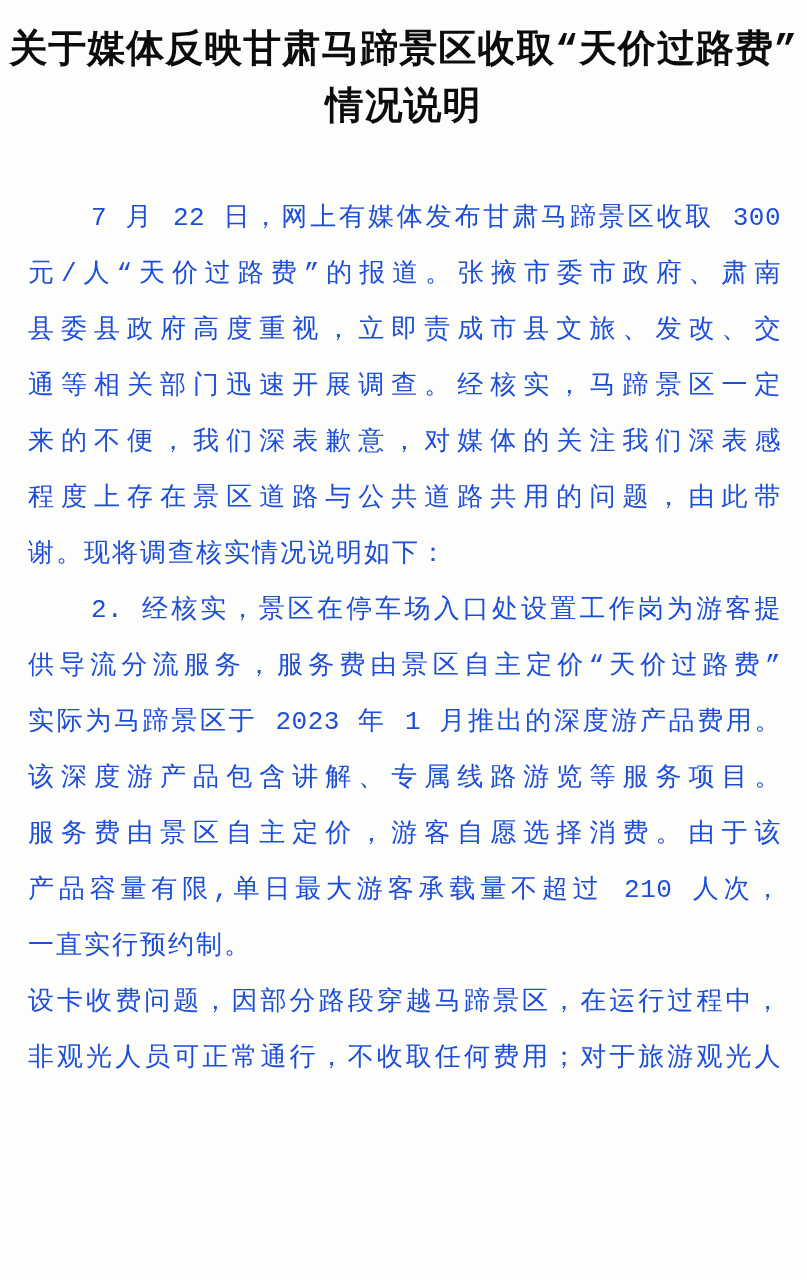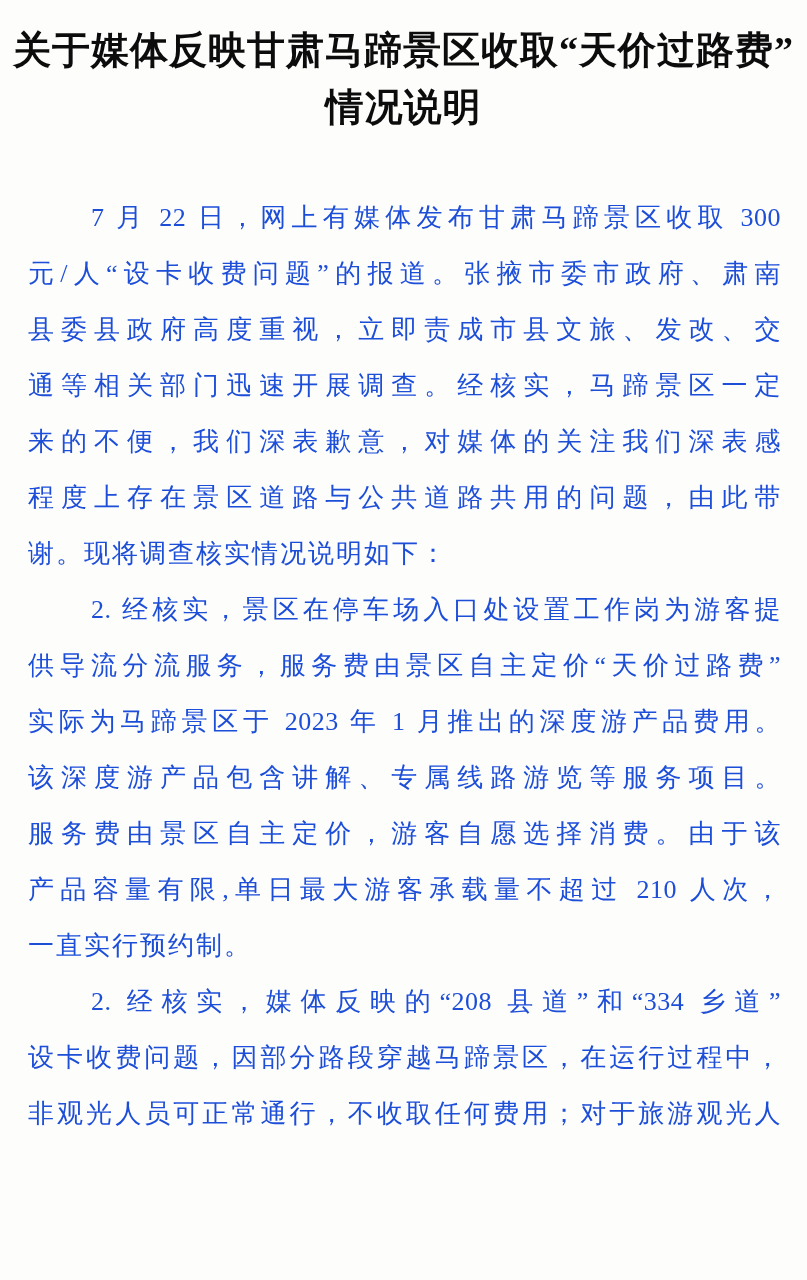--- a/index.html
+++ b/index.html
@@ -7,21 +7,21 @@
     padding: 0;
     background: #e9e9e9;
   }
   .page {
     position: relative;
     width: 807px;
     height: 1280px;
     margin: 0 auto;
     background: #fdfdfc;
     overflow: hidden;
-    font-family: Liberation Serif, serif;
+    font-family: Liberation Mono, monospace;
     color: #1c1c1c;
     box-sizing: border-box;
   }
   .doc-title {
     padding-top: 22px;
     text-align: center;
     font-weight: 700;
     font-size: 38px;
     line-height: 57px;
     color: #0c0c0c;
@@ -61,31 +61,30 @@
 
 <div class="page">
 
   <div class="doc-title">
     <div class="t-line">关于媒体反映甘肃马蹄景区收取“天价过路费”</div>
     <div class="t-line">情况说明</div>
   </div>
 
   <div class="doc-body">
     <div class="ln fill indent">7 月 22 日，网上有媒体发布甘肃马蹄景区收取 300</div>
-    <div class="ln fill">元/人“设卡收费问题”的报道。张掖市委市政府、肃南</div>
+    <div class="ln fill">元/人“天价过路费”的报道。张掖市委市政府、肃南</div>
     <div class="ln fill">县委县政府高度重视，立即责成市县文旅、发改、交</div>
     <div class="ln fill">通等相关部门迅速开展调查。经核实，马蹄景区一定</div>
     <div class="ln fill">来的不便，我们深表歉意，对媒体的关注我们深表感</div>
     <div class="ln fill">程度上存在景区道路与公共道路共用的问题，由此带</div>
     <div class="ln short">谢。现将调查核实情况说明如下：</div>
     <div class="ln fill indent">2. 经核实，景区在停车场入口处设置工作岗为游客提</div>
     <div class="ln fill">供导流分流服务，服务费由景区自主定价“天价过路费”</div>
     <div class="ln fill">实际为马蹄景区于 2023 年 1 月推出的深度游产品费用。</div>
     <div class="ln fill">该深度游产品包含讲解、专属线路游览等服务项目。</div>
     <div class="ln fill">服务费由景区自主定价，游客自愿选择消费。由于该</div>
     <div class="ln fill">产品容量有限,单日最大游客承载量不超过 210 人次，</div>
     <div class="ln short">一直实行预约制。</div>
-    <div class="ln fill indent">2. 经核实，媒体反映的“208 县道”和“334 乡道”</div>
     <div class="ln fill">设卡收费问题，因部分路段穿越马蹄景区，在运行过程中，</div>
     <div class="ln fill">非观光人员可正常通行，不收取任何费用；对于旅游观光人</div>
   </div>
 
 </div>
 
 </body></html>

